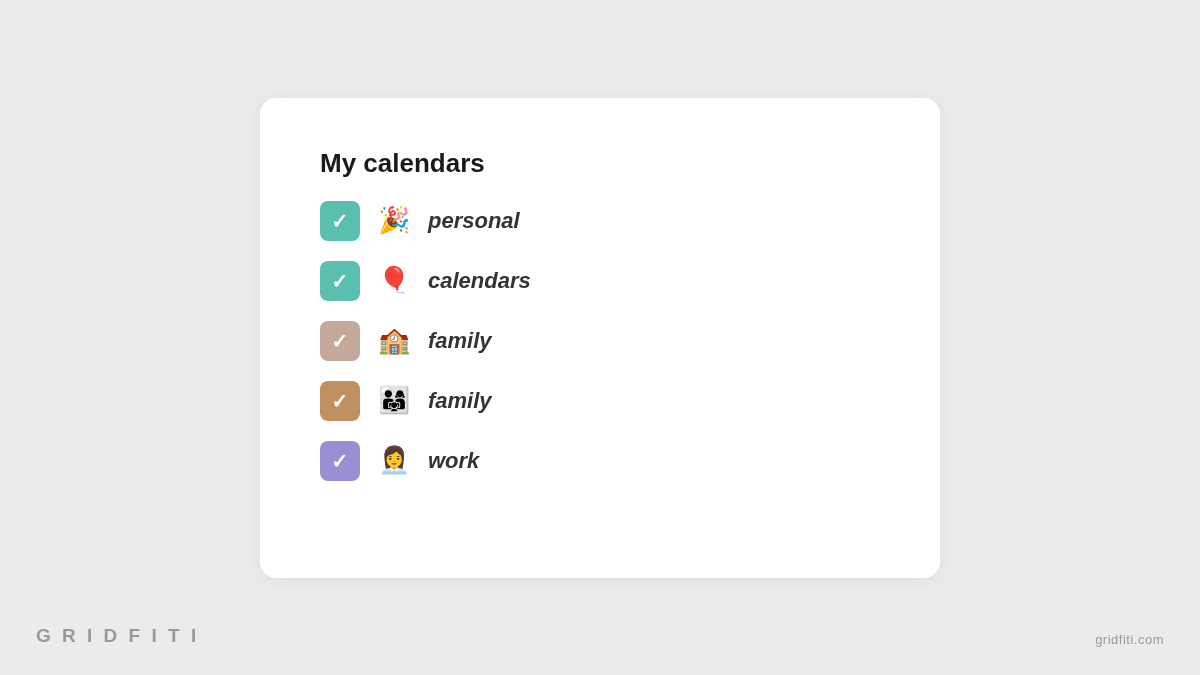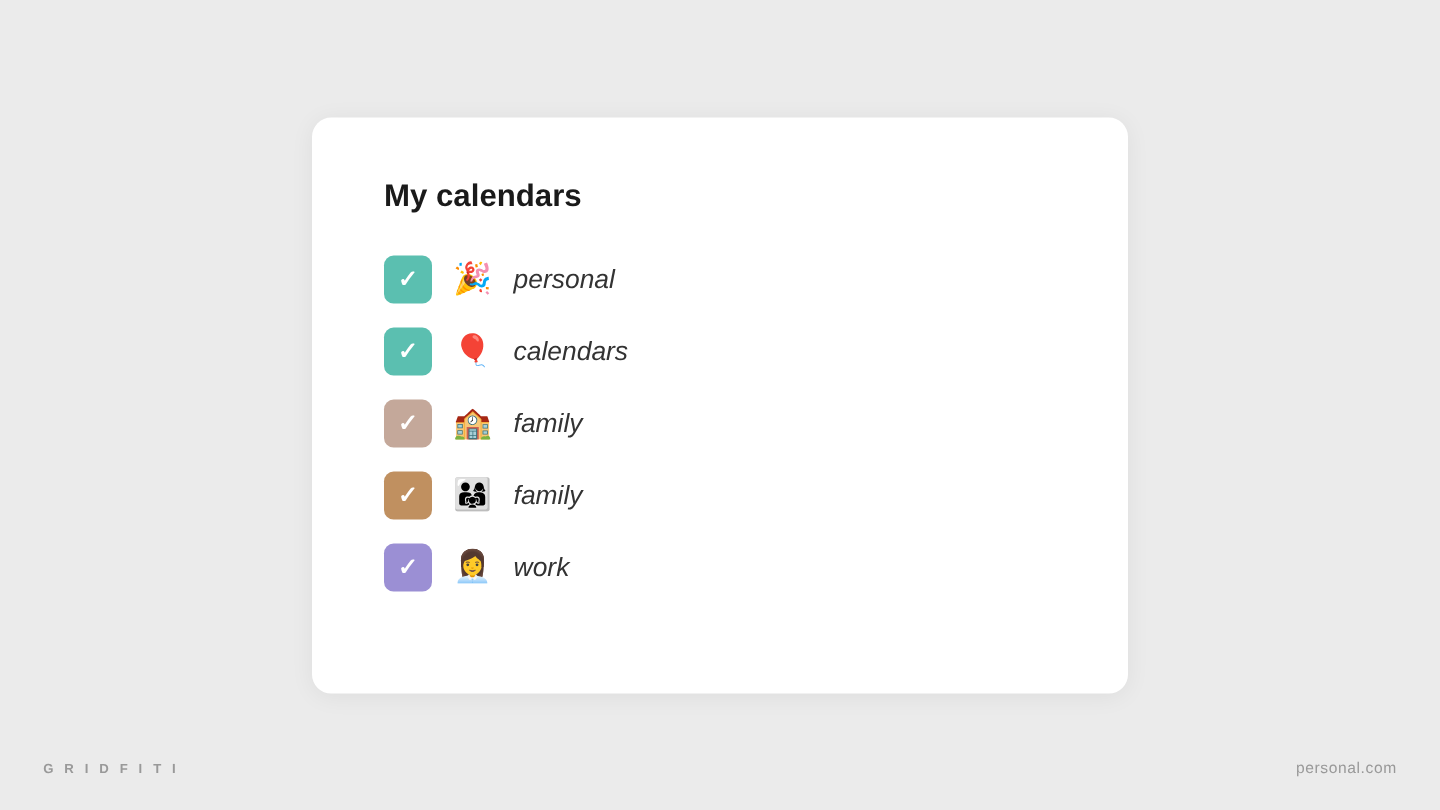--- a/index.html
+++ b/index.html
@@ -26,21 +26,21 @@
       padding: 50px 60px 60px 60px;
       width: 680px;
       min-height: 480px;
       box-shadow: 0 2px 20px rgba(0,0,0,0.06);
     }
 
     .card-title {
       font-size: 26px;
       font-weight: 700;
       color: #1a1a1a;
-      margin-bottom: 26px;
+      margin-bottom: 14px;
     }
 
     .calendar-list {
       display: flex;
       flex-direction: column;
       gap: 4px;
     }
 
     .calendar-item {
       display: flex;
@@ -87,28 +87,28 @@
       font-size: 26px;
       width: 32px;
       text-align: center;
       flex-shrink: 0;
     }
 
     .calendar-label {
       font-size: 22px;
       font-style: italic;
       color: #333333;
-      font-weight: 400;
+      font-weight: 700;
     }
 
     .brand-bottom-left {
       position: absolute;
       bottom: 28px;
       left: 36px;
-      font-size: 11px;
+      font-size: 19px;
       font-weight: 600;
       letter-spacing: 3px;
       color: #999999;
       text-transform: uppercase;
     }
 
     .brand-bottom-right {
       position: absolute;
       bottom: 28px;
       right: 36px;
@@ -161,13 +161,13 @@
         <span class="checkbox-checkmark">✓</span>
       </div>
       <span class="emoji-icon">👩‍💼</span>
       <span class="calendar-label">work</span>
     </div>
 
   </div>
 </div>
 
 <div class="brand-bottom-left">G R I D F I T I</div>
-<div class="brand-bottom-right">personal.com</div>
+<div class="brand-bottom-right">gridfiti.com</div>
 
 </body></html>

